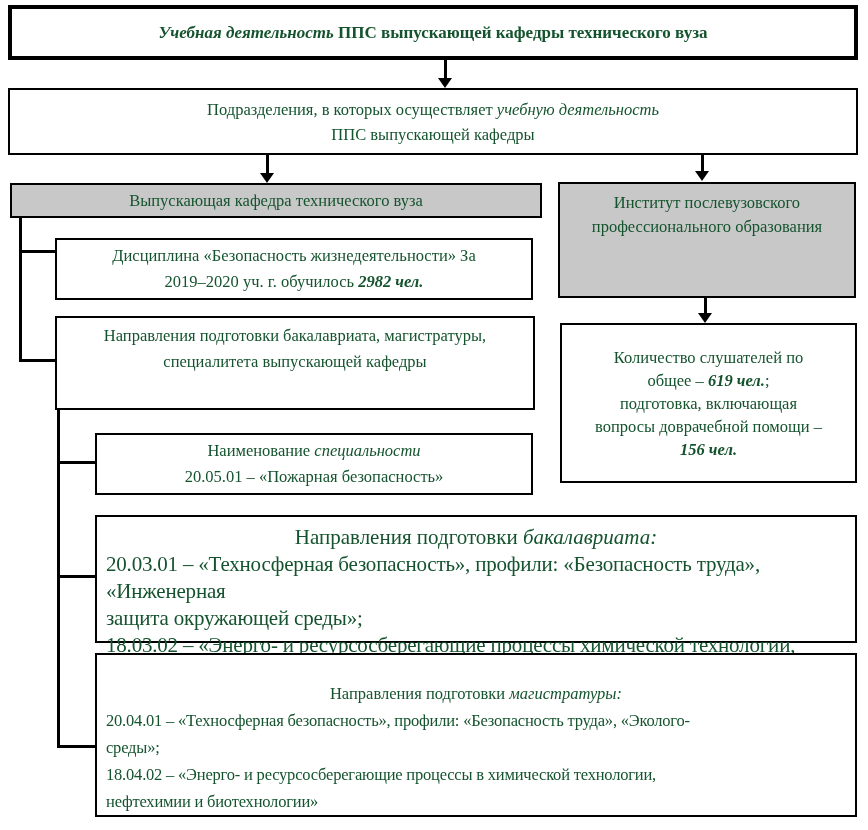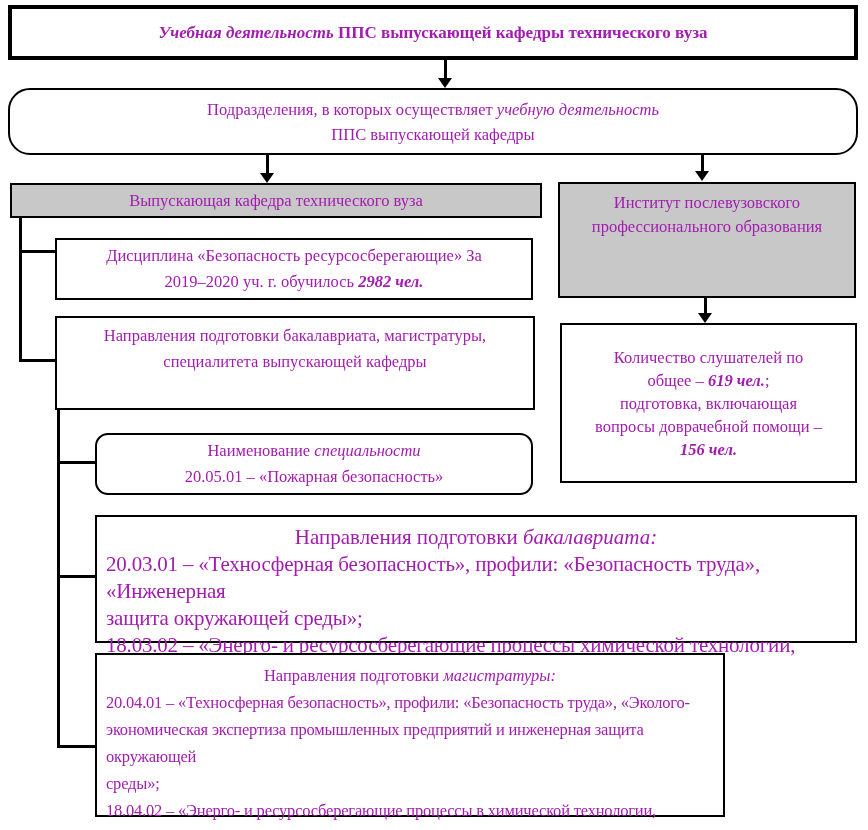--- a/index.html
+++ b/index.html
@@ -2,21 +2,21 @@
 <html lang="ru"><head>
 <meta charset="utf-8">
 <style>
   html, body { margin: 0; padding: 0; background: #ffffff; }
   .stage {
     position: relative;
     width: 868px;
     height: 830px;
     background: #ffffff;
     font-family: "Liberation Serif", "DejaVu Serif", serif;
-    color: #a21caf;
+    color: #14532d;
     overflow: hidden;
   }
   .box {
     position: absolute;
     box-sizing: border-box;
     border: 2px solid #000000;
     background: #ffffff;
     text-align: center;
     font-size: 16.5px;
     line-height: 25px;
@@ -57,21 +57,21 @@
 
   <div class="box thick vcenter" style="left:8px; top:5px; width:850px; height:55px;">
     <div style="font-size:17px;">
       <span class="bi">Учебная деятельность</span><span class="b"> ППС выпускающей кафедры технического вуза</span>
     </div>
   </div>
 
   <div class="arrow-line" style="left:444px; top:60px; height:20px;"></div>
   <div class="arrow-head" style="left:438px; top:78px;"></div>
 
-  <div class="box vcenter" style="left:8px; top:88px; width:850px; height:67px;border-radius:22px;">
+  <div class="box vcenter" style="left:8px; top:88px; width:850px; height:67px;">
     <div>
       <span>Подразделения, в которых осуществляет </span><span class="em">учебную деятельность</span>
     </div>
     <div>ППС выпускающей кафедры</div>
   </div>
 
   <div class="arrow-line" style="left:266px; top:155px; height:20px;"></div>
   <div class="arrow-head" style="left:260px; top:173px;"></div>
   <div class="arrow-line" style="left:701px; top:155px; height:18px;"></div>
   <div class="arrow-head" style="left:695px; top:171px;"></div>
@@ -82,64 +82,63 @@
 
   <div class="box gray" style="left:558px; top:182px; width:298px; height:116px; padding-top:7px; line-height:24px;">
     <div>Институт послевузовского</div>
     <div>профессионального образования</div>
   </div>
 
   <div class="arrow-line" style="left:704px; top:297px; height:18px;"></div>
   <div class="arrow-head" style="left:698px; top:313px;"></div>
 
   <div class="box vcenter" style="left:55px; top:238px; width:478px; height:62px; line-height:26px;">
-    <div>Дисциплина «Безопасность ресурсосберегающие» За</div>
+    <div>Дисциплина «Безопасность жизнедеятельности» За</div>
     <div>
       <span>2019–2020 уч. г. обучилось </span><span class="bi">2982 чел.</span>
     </div>
   </div>
 
   <div class="box" style="left:55px; top:316px; width:480px; height:94px; padding-top:5px; line-height:26px;">
     <div>Направления подготовки бакалавриата, магистратуры,</div>
     <div>специалитета выпускающей кафедры</div>
   </div>
 
   <div class="box vcenter" style="left:560px; top:323px; width:297px; height:160px; line-height:23px;">
     <div>Количество слушателей по</div>
     <div>
       <span>общее – </span><span class="bi">619 чел.</span><span>;</span>
     </div>
     <div>подготовка, включающая</div>
     <div>вопросы доврачебной помощи –</div>
     <div class="bi">156 чел.</div>
   </div>
 
-  <div class="box vcenter" style="left:95px; top:433px; width:438px; height:62px; line-height:26px;border-radius:13px;">
+  <div class="box vcenter" style="left:95px; top:433px; width:438px; height:62px; line-height:26px;">
     <div>
       <span>Наименование </span><span class="em">специальности</span>
     </div>
     <div>20.05.01 – «Пожарная безопасность»</div>
   </div>
 
   <div class="box" style="left:95px; top:515px; width:762px; height:128px; padding-top:7px; line-height:27px; font-size:21px;">
     <div class="title-line">
       <span>Направления подготовки </span><span class="em">бакалавриата:</span>
     </div>
     <div class="body-text">20.03.01 – «Техносферная безопасность», профили: «Безопасность труда», «Инженерная</div>
     <div class="body-text">защита окружающей среды»;</div>
     <div class="body-text">18.03.02 – «Энерго- и ресурсосберегающие процессы химической технологии, нефтехимии</div>
     <div class="body-text">и деятельность»</div>
   </div>
 
-  <div class="box" style="left:95px; top:653px; width:630px; height:164px; padding-top:7px; line-height:27px; font-size:16.5px;">
+  <div class="box" style="left:95px; top:653px; width:762px; height:164px; padding-top:25px; line-height:27px; font-size:16.5px;">
     <div class="title-line">
       <span>Направления подготовки </span><span class="em">магистратуры:</span>
     </div>
     <div class="body-text">20.04.01 – «Техносферная безопасность», профили: «Безопасность труда», «Эколого-</div>
-    <div class="body-text">экономическая экспертиза промышленных предприятий и инженерная защита окружающей</div>
     <div class="body-text">среды»;</div>
     <div class="body-text">18.04.02 – «Энерго- и ресурсосберегающие процессы в химической технологии,</div>
     <div class="body-text">нефтехимии и биотехнологии»</div>
   </div>
 
   <div class="conn" style="left:19px; top:218px; width:3px; height:144px;"></div>
   <div class="conn" style="left:19px; top:250px; width:36px; height:3px;"></div>
   <div class="conn" style="left:19px; top:359px; width:36px; height:3px;"></div>
 
   <div class="conn" style="left:57px; top:410px; width:3px; height:338px;"></div>

